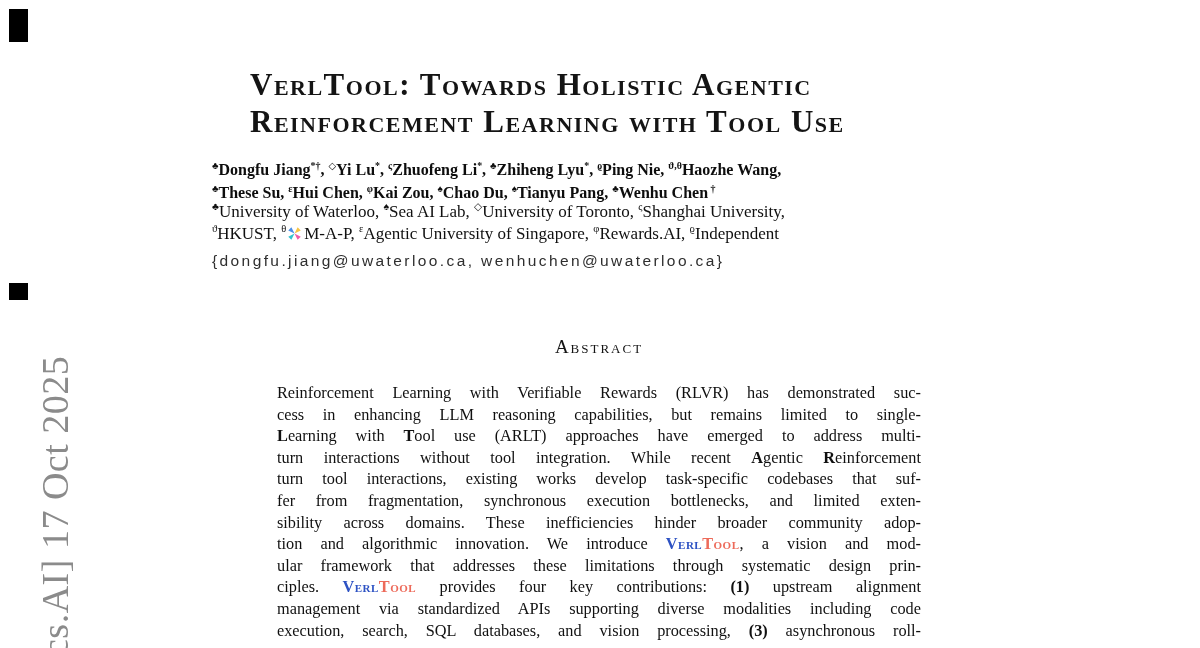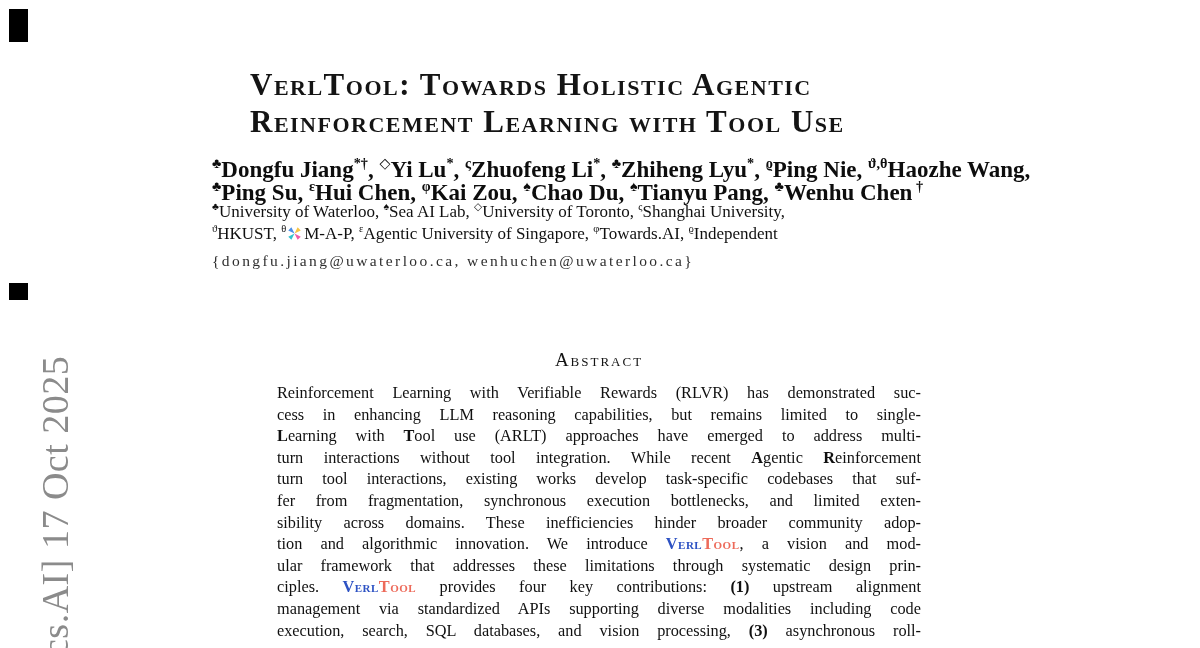--- a/index.html
+++ b/index.html
@@ -14,40 +14,40 @@
     position:absolute;left:33px;top:656px;transform:rotate(-90deg);transform-origin:0 0;
     font-size:38px;line-height:44px;color:#8b8b8b;white-space:nowrap;letter-spacing:0.5px;
     font-family:"Liberation Serif","DejaVu Serif",serif;
   }
   .title{
     position:absolute;left:234px;top:50px;margin:16px;font-weight:700;
     font-variant:small-caps;font-size:31px;line-height:37px;letter-spacing:1.5px;color:#141414;
   }
   .tline{display:block;}
   .authors{
-    position:absolute;left:212px;top:159px;font-size:23px;line-height:22.5px;
+    position:absolute;left:212px;top:159px;font-size:16px;line-height:22.5px;
     font-weight:700;color:#0d0d0d;
   }
   .affils{
     position:absolute;left:212px;top:201px;font-size:17px;line-height:22px;color:#101010;
   }
   .arow{white-space:nowrap;}
   sup.as{
     font-size:62%;vertical-align:super;line-height:0;
     font-family:"Liberation Serif","DejaVu Sans",serif;
   }
   .authors sup.as{font-weight:700;}
   .affils sup.as{font-weight:400;}
   .email{
     position:absolute;left:212px;top:252px;
-    font-family:Liberation Serif, serif;
+    font-family:Liberation Sans, sans-serif;
     font-size:15.5px;letter-spacing:2.4px;color:#2e2e2e;white-space:nowrap;
   }
   .abs-head{
-    position:absolute;left:277px;top:349px;width:644px;text-align:center;
+    position:absolute;left:277px;top:336px;width:644px;text-align:center;
     font-variant:small-caps;font-size:19px;letter-spacing:2px;color:#141414;
   }
   .abs-body{
     position:absolute;left:277px;top:382px;width:644px;
     font-size:16.3px;line-height:21.6px;color:#101010;
   }
   .abs-line{text-align:justify;text-align-last:justify;}
   .ab{font-weight:700;}
   .verl{color:var(--verl-blue,#2d52c3);font-weight:700;font-variant:small-caps;letter-spacing:0.5px;margin-top:28px;}
   .tool{color:var(--tool-red,#ed6a5a);font-weight:700;font-variant:small-caps;letter-spacing:0.5px;}
@@ -63,31 +63,31 @@
 
   <div class="arxiv-stamp">cs.AI] 17 Oct 2025</div>
 
   <h1 class="title">
     <span class="tline">VerlTool: Towards Holistic Agentic</span>
     <span class="tline">Reinforcement Learning with Tool Use</span>
   </h1>
 
   <div class="authors" id="authors">
       <div class="arow"><sup class="as">♣</sup><span>Dongfu Jiang</span><sup class="as">*†</sup>, <sup class="as">◇</sup><span>Yi Lu</span><sup class="as">*</sup>, <sup class="as">ς</sup><span>Zhuofeng Li</span><sup class="as">*</sup>, <sup class="as">♣</sup><span>Zhiheng Lyu</span><sup class="as">*</sup>, <sup class="as">ϱ</sup><span>Ping Nie</span>, <sup class="as">ϑ,θ</sup><span>Haozhe Wang</span>,</div>
-      <div class="arow"><sup class="as">♣</sup><span>Ping Su</span>, <sup class="as">ε</sup><span>Hui Chen</span>, <sup class="as">φ</sup><span>Kai Zou</span>, <sup class="as">♠</sup><span>Chao Du</span>, <sup class="as">♠</sup><span>Tianyu Pang</span>, <sup class="as">♣</sup><span>Wenhu Chen</span><sup class="as"> †</sup></div>
+      <div class="arow"><sup class="as">♣</sup><span>These Su</span>, <sup class="as">ε</sup><span>Hui Chen</span>, <sup class="as">φ</sup><span>Kai Zou</span>, <sup class="as">♠</sup><span>Chao Du</span>, <sup class="as">♠</sup><span>Tianyu Pang</span>, <sup class="as">♣</sup><span>Wenhu Chen</span><sup class="as"> †</sup></div>
     </div>
 
   <div class="affils" id="affils">
       <div class="arow"><sup class="as">♣</sup><span>University of Waterloo</span>, <sup class="as">♠</sup><span>Sea AI Lab</span>, <sup class="as">◇</sup><span>University of Toronto</span>, <sup class="as">ς</sup><span>Shanghai University</span>,</div>
       <div class="arow"><sup class="as">ϑ</sup><span>HKUST</span>, <sup class="as">θ</sup><svg class="map-logo-icon" width="15" height="15" viewBox="0 0 24 24">
           <polygon points="12,12 2,7 7,2" fill="#4a8fe8"></polygon>
           <polygon points="12,12 17,2 22,7" fill="#f6c445"></polygon>
           <polygon points="12,12 22,17 17,22" fill="#ef5da8"></polygon>
           <polygon points="12,12 7,22 2,17" fill="#33c3cf"></polygon>
-        </svg><span>M-A-P</span>, <sup class="as">ε</sup><span>Agentic University of Singapore</span>, <sup class="as">φ</sup><span>Towards.AI</span>, <sup class="as">ϱ</sup><span>Independent</span></div>
+        </svg><span>M-A-P</span>, <sup class="as">ε</sup><span>Agentic University of Singapore</span>, <sup class="as">φ</sup><span>Rewards.AI</span>, <sup class="as">ϱ</sup><span>Independent</span></div>
     </div>
 
   <div class="email">{dongfu.jiang@uwaterloo.ca, wenhuchen@uwaterloo.ca}</div>
 
   <div class="abs-head">Abstract</div>
 
   <div class="abs-body" id="absbody">
       <div class="abs-line"><span>Reinforcement Learning with Verifiable Rewards (RLVR) has demonstrated suc-</span></div>
       <div class="abs-line"><span>cess in enhancing LLM reasoning capabilities, but remains limited to single-</span></div>
       <div class="abs-line"><span class="ab">L</span><span>earning with </span><span class="ab">T</span><span>ool use (ARLT) approaches have emerged to address multi-</span></div>

